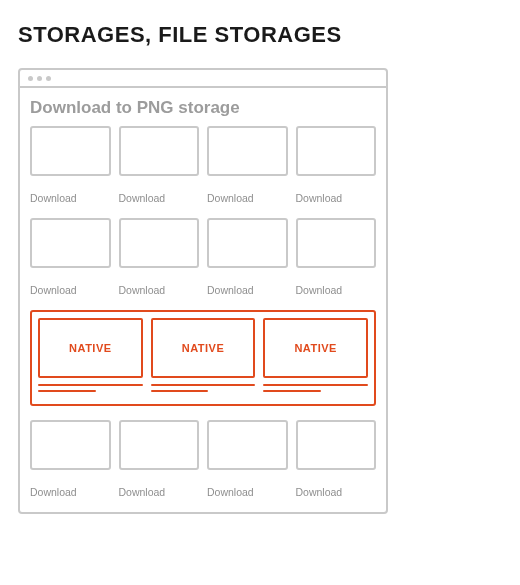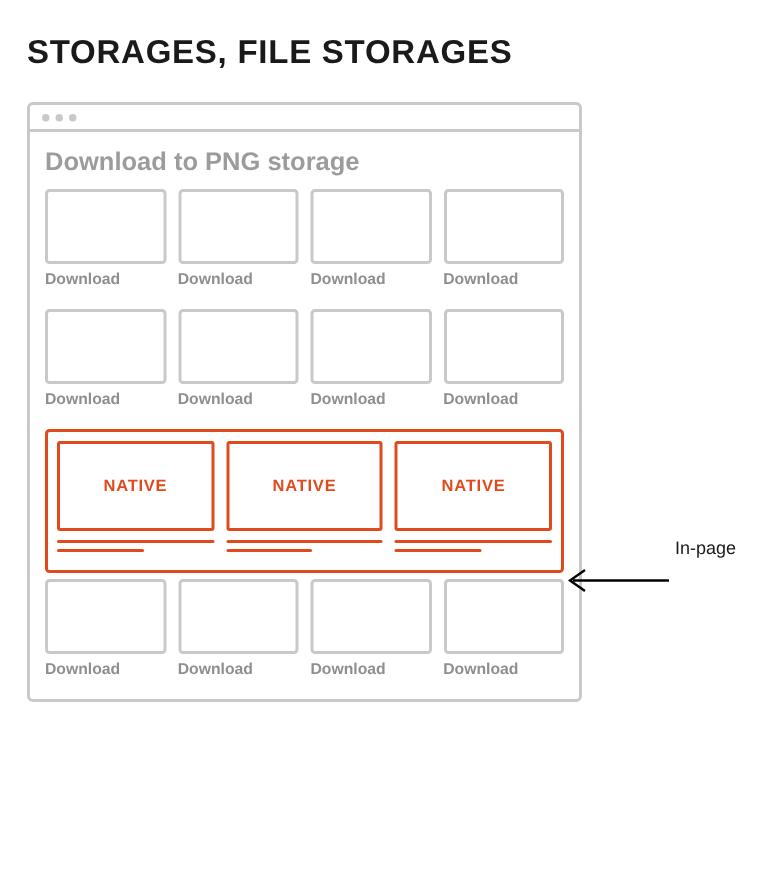--- a/index.html
+++ b/index.html
@@ -58,32 +58,32 @@
     flex: 1;
     display: flex;
     flex-direction: column;
   }
   .thumb {
     height: 50px;
     border: 2px solid #c9c9c9;
     border-radius: 3px;
   }
   .dl {
-    margin-top: 4px;
+    margin-top: 16px;
     font-size: 10.5px;
-    font-weight: 700;
+    font-weight: 400;
     color: #8f8f8f;
   }
 
   
   .native-wrap {
     border: 2px solid #e14a1d;
     border-radius: 3px;
     padding: 6px 6px 8px 6px;
-    margin-bottom: 4px;
+    margin-bottom: 14px;
     display: flex;
     gap: 8px;
   }
   .native-card {
     flex: 1;
   }
   .native-box {
     height: 60px;
     border: 2px solid #e14a1d;
     border-radius: 2px;
@@ -216,21 +216,14 @@
         </div>
         <div class="card">
           <div class="thumb"></div>
           <div class="dl">Download</div>
         </div>
       </div>
 
     </div>
   </div>
 
-  <div class="annot">
-    <svg width="140" height="30">
-      <line x1="6" y1="15" x2="70" y2="15" stroke="#000" stroke-width="1.6"></line>
-      <polyline points="14,8 4,15 14,22" fill="none" stroke="#000" stroke-width="1.6"></polyline>
-    </svg>
-    <div class="annot-label">In-page</div>
-  </div>
 
 </div>
 
 </body></html>

